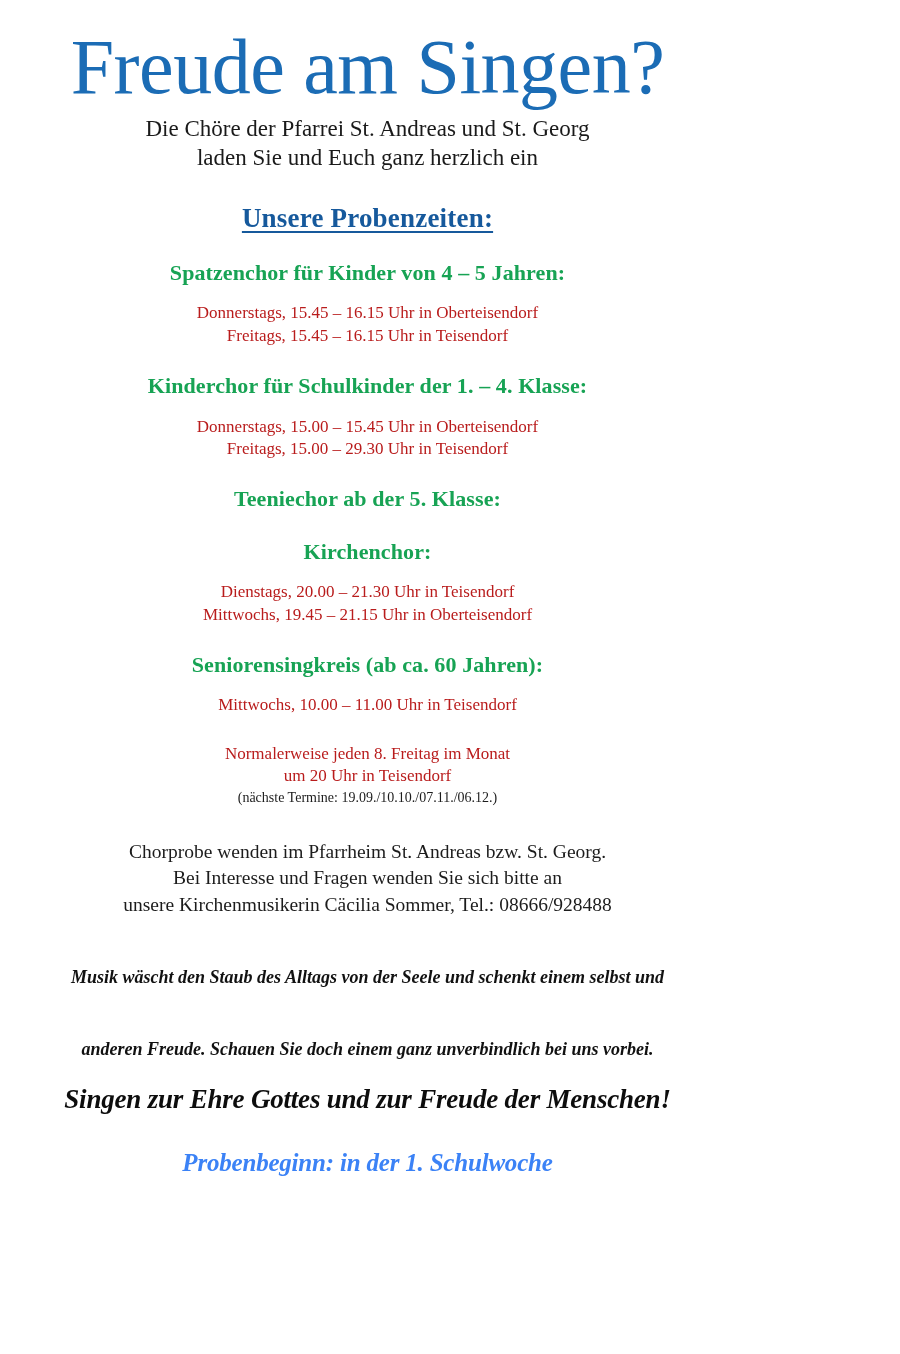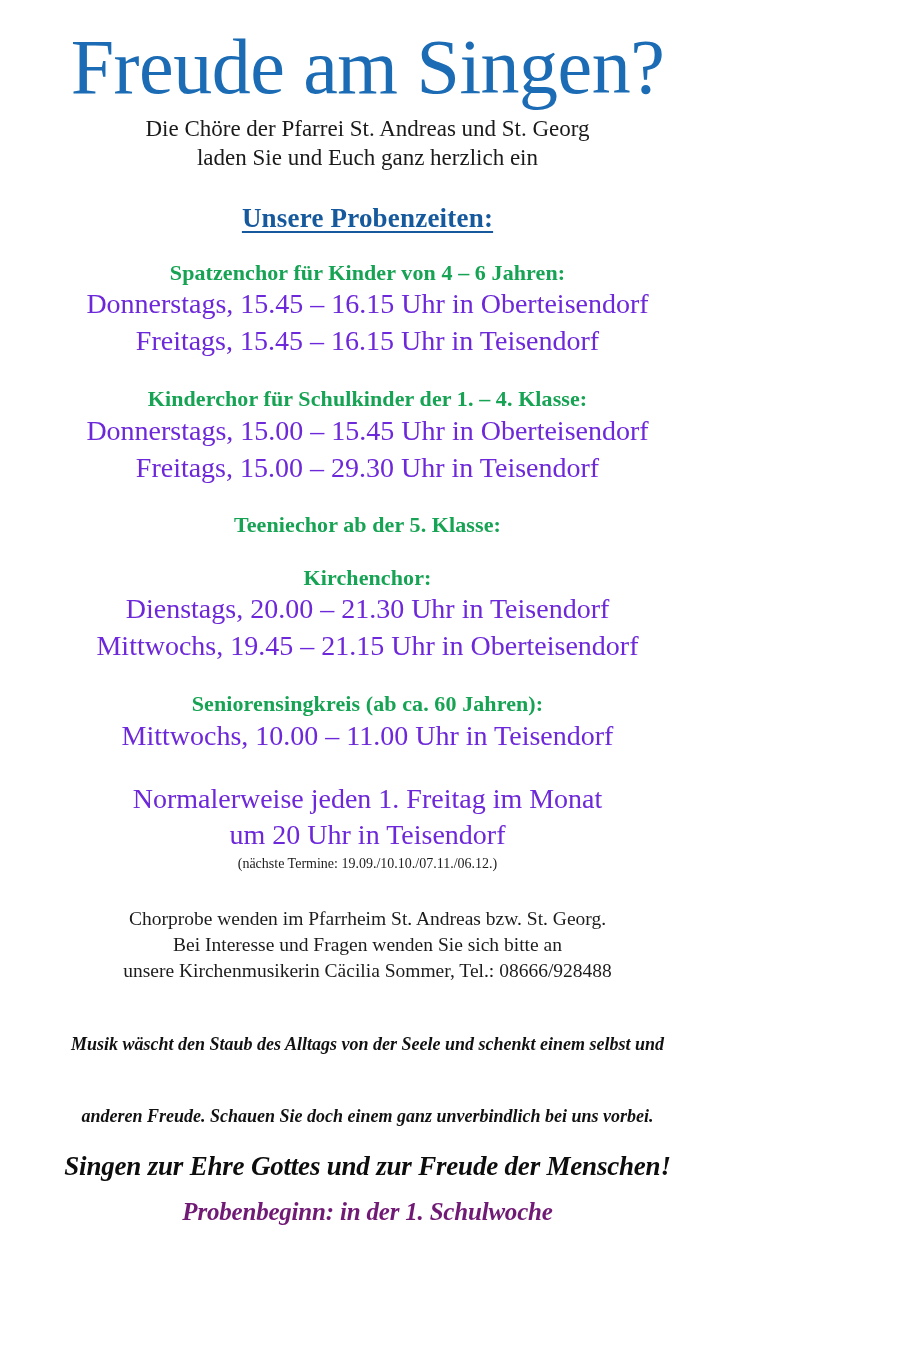--- a/index.html
+++ b/index.html
@@ -61,23 +61,24 @@
     margin-top: 26px;
   }
   .choir-name {
     color: #17a354;
     font-weight: bold;
     font-size: 22px;
     letter-spacing: 0.1px;
     line-height: 1.2;
   }
   .choir-times {
-    font-size: 28px;
+    margin-top: 16px;
+    font-size: 17px;
     line-height: 1.32;
-    color: #6d28d9;
+    color: #b91c1c;
   }
   .choir-times span { display: block; }
 
   .choir-note {
     font-size: 14px;
     line-height: 1.3;
     margin-top: 1px;
     color: #1c1c1c;
   }
 
@@ -104,44 +105,44 @@
   
   .closing {
     margin-top: 22px;
     font-size: 27px;
     font-weight: bold;
     font-style: italic;
     color: #0d0d0d;
     letter-spacing: -0.2px;
   }
   .startline {
-    margin-top: 16px;
+    margin-top: 34px;
     font-size: 25px;
     font-weight: bold;
     font-style: italic;
-    color: #701a75;
+    color: #3b82f6;
     letter-spacing: -0.2px;
   }
 </style>
 </head>
 <body>
 
 <div class="poster">
 
   <h1 class="title">Freude am Singen?</h1>
 
   <p class="subtitle">
     <span>Die Chöre der Pfarrei St. Andreas und St. Georg</span>
     <span>laden Sie und Euch ganz herzlich ein</span>
   </p>
 
   <p class="probenzeiten">Unsere Probenzeiten:</p>
 
   <div class="choir">
-    <div class="choir-name">Spatzenchor für Kinder von 4 – 6 Jahren:</div>
+    <div class="choir-name">Spatzenchor für Kinder von 4 – 5 Jahren:</div>
     <div class="choir-times">
       <span>Donnerstags, 15.45 – 16.15 Uhr in Oberteisendorf</span>
       <span>Freitags, 15.45 – 16.15 Uhr in Teisendorf</span>
     </div>
   </div>
 
   <div class="choir">
     <div class="choir-name">Kinderchor für Schulkinder der 1. – 4. Klasse:</div>
     <div class="choir-times">
       <span>Donnerstags, 15.00 – 15.45 Uhr in Oberteisendorf</span>
@@ -163,21 +164,21 @@
 
   <div class="choir">
     <div class="choir-name">Seniorensingkreis (ab ca. 60 Jahren):</div>
     <div class="choir-times">
       <span>Mittwochs, 10.00 – 11.00 Uhr in Teisendorf</span>
     </div>
   </div>
 
   <div class="choir">
     <div class="choir-times">
-      <span>Normalerweise jeden 1. Freitag im Monat</span>
+      <span>Normalerweise jeden 8. Freitag im Monat</span>
       <span>um 20 Uhr in Teisendorf</span>
     </div>
     <div class="choir-note">(nächste Termine: 19.09./10.10./07.11./06.12.)</div>
   </div>
 
   <div class="contact">
     <span>Chorprobe wenden im Pfarrheim St. Andreas bzw. St. Georg.</span>
     <span>Bei Interesse und Fragen wenden Sie sich bitte an</span>
     <span>unsere Kirchenmusikerin Cäcilia Sommer, Tel.: 08666/928488</span>
   </div>

